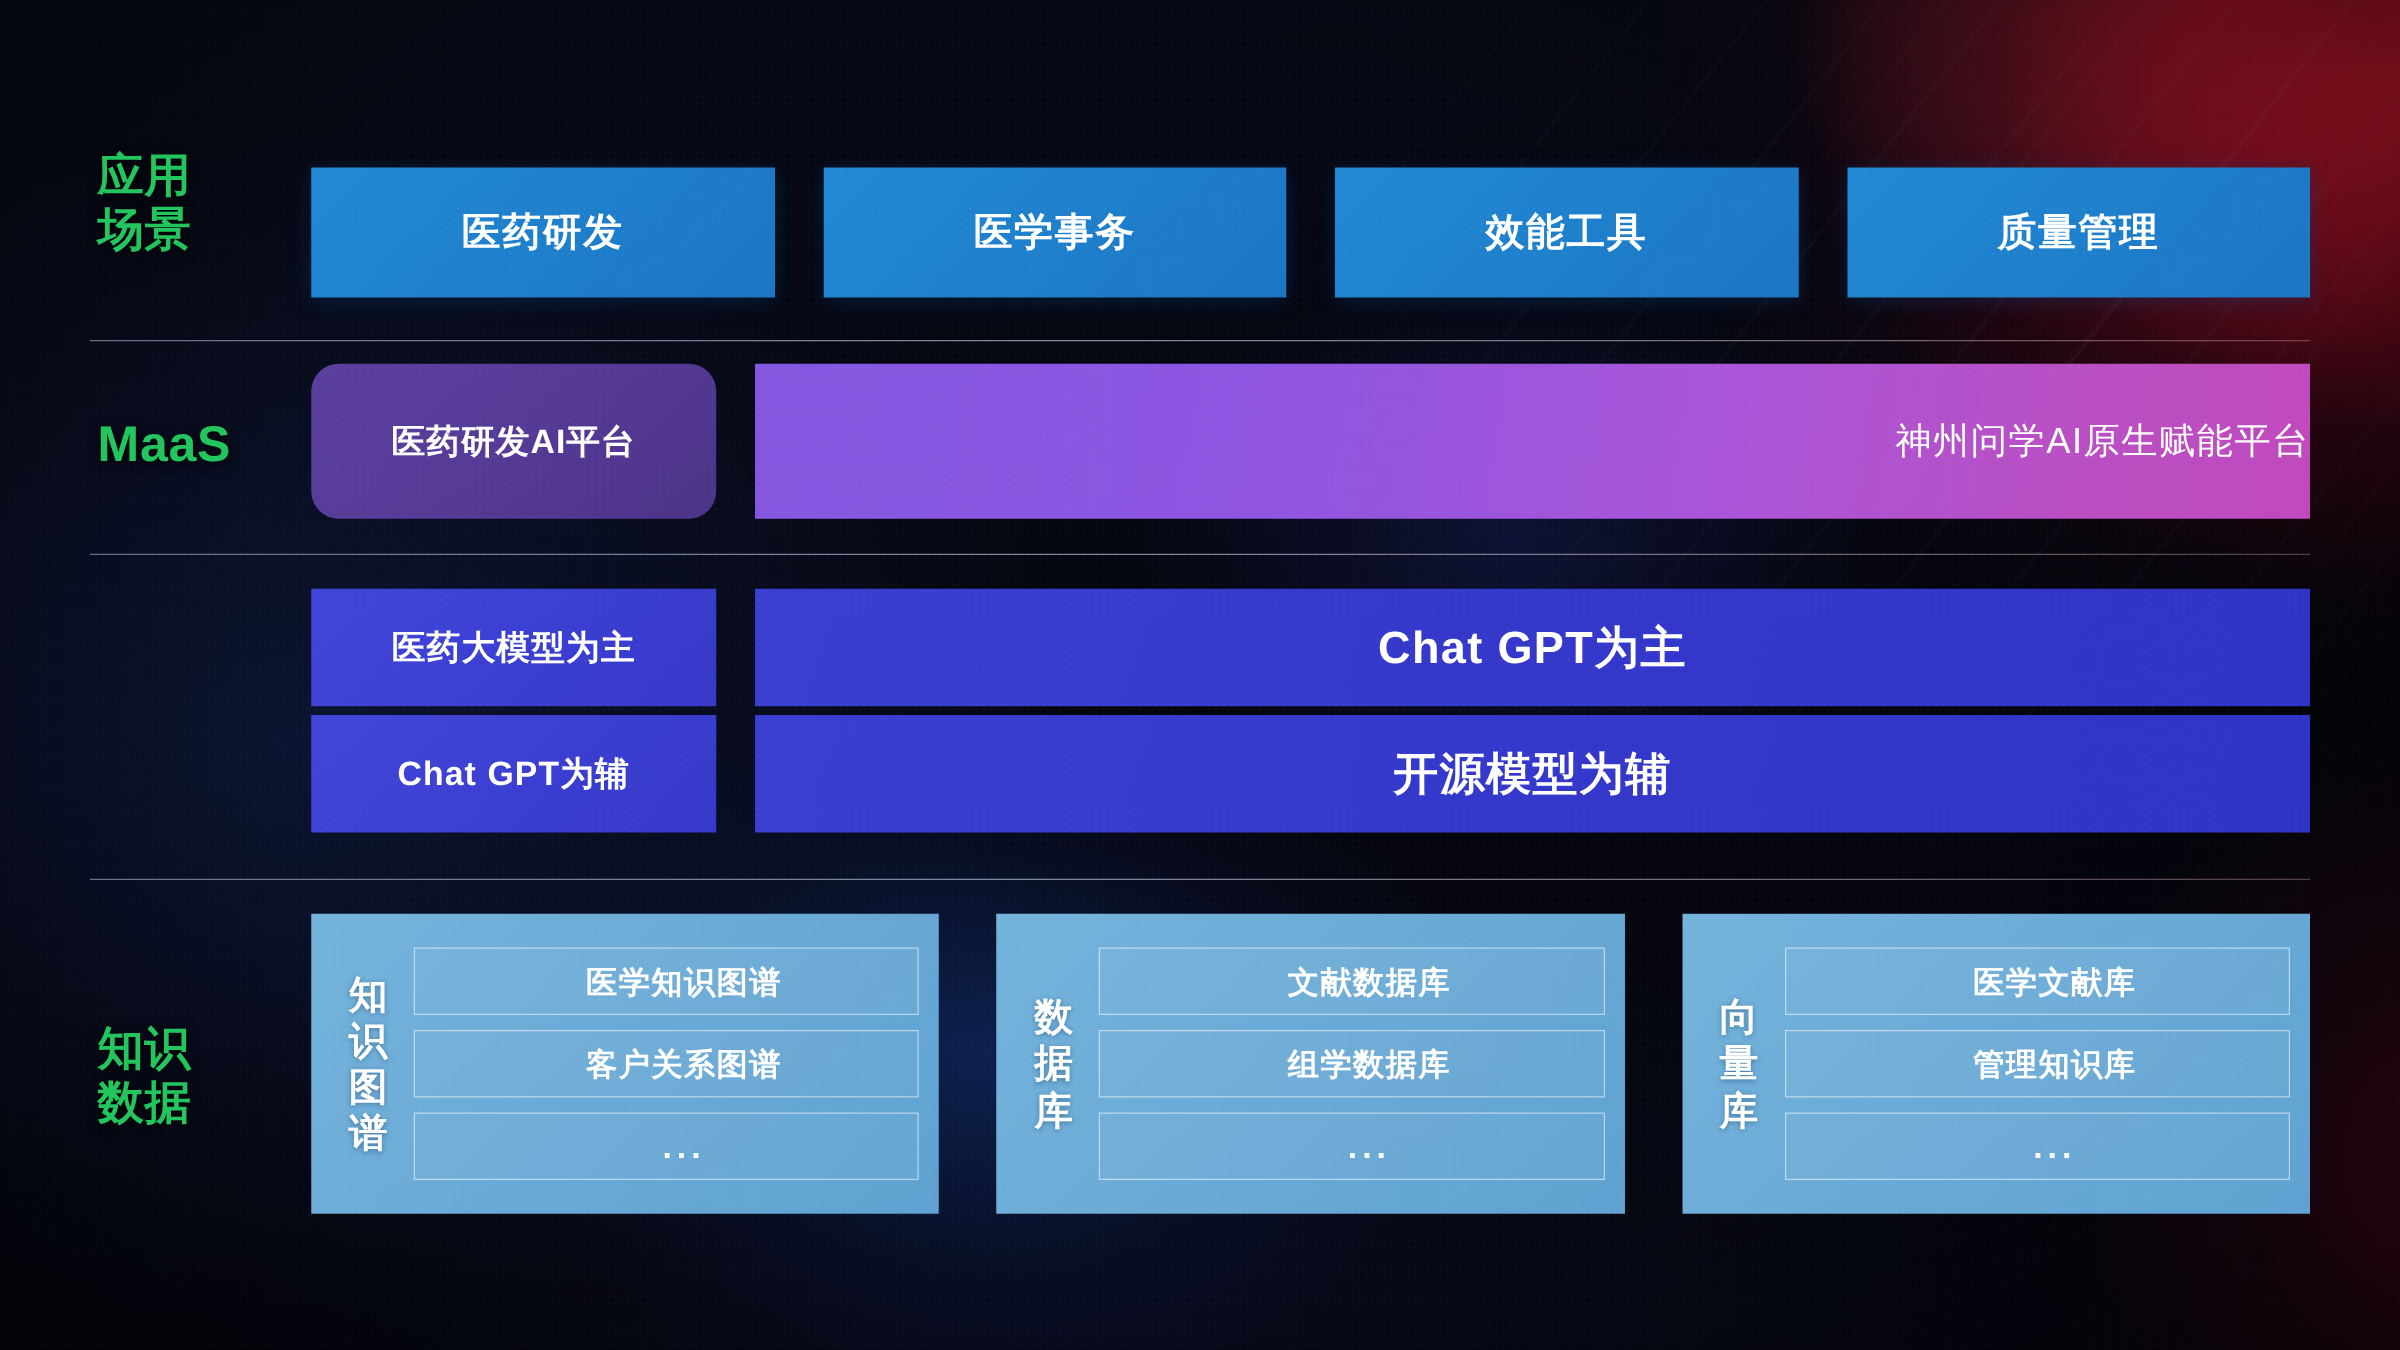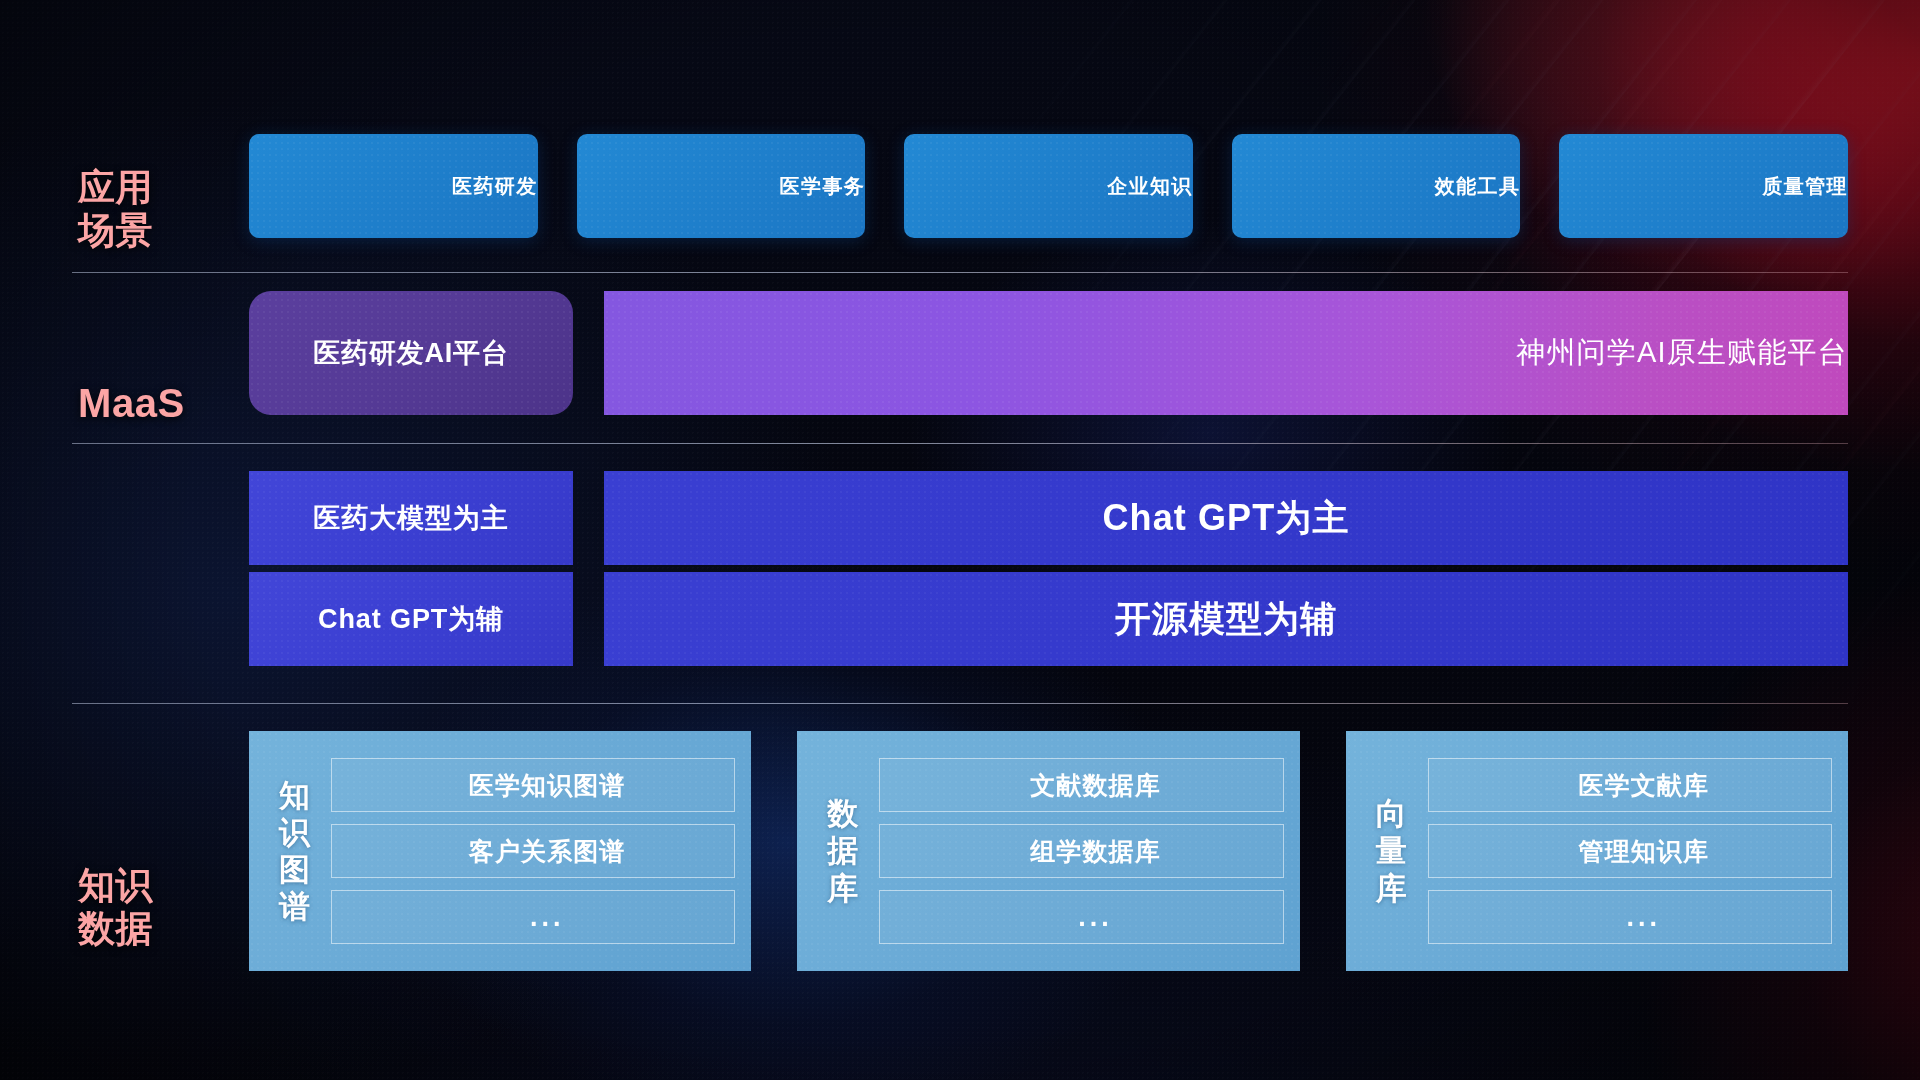--- a/index.html
+++ b/index.html
@@ -87,29 +87,28 @@
     left:0; top:0;
     width:1920px; height:1080px;
     z-index:5;
   }
 
   
   .tier-label {
     position:absolute;
     left:78px;
     width:135px;
-    color:#fca5a5;
+    color:#22c55e;
     font-weight:700;
     font-size:37px;
     line-height:1.16;
     letter-spacing:.5px;
     text-align:left;
     white-space:pre-line;
     text-shadow:0 2px 9px rgba(0,0,0,.85);
-    margin-top:47px;
   }
   .tier-label.maas {
     font-size:40px;
     letter-spacing:.6px;
   }
 
   
   .divider {
     position:absolute;
     left:72px;
@@ -123,30 +122,29 @@
     position:absolute;
     left:249px; top:134px;
     width:1599px; height:104px;
     display:flex;
     gap:39px;
   }
   .app-card {
     flex:1;
     display:flex;
     align-items:center;
-    justify-content:flex-end;
+    justify-content:center;
     background:linear-gradient(135deg,#2389d4 0%,#1f81cd 42%,#1b76c4 100%);
     color:#ffffff;
-    font-size:20px;
+    font-size:31px;
     font-weight:700;
     letter-spacing:1.4px;
     box-shadow:0 3px 16px rgba(10,60,120,.40);
     position:relative;
     overflow:hidden;
-    border-radius:10px;
   }
   .app-card::after{
     content:"";
     position:absolute; inset:0;
     background-image:radial-gradient(rgba(255,255,255,.16) 1px, transparent 1px);
     background-size:6px 6px;
     opacity:.30;
     pointer-events:none;
   }
 
@@ -314,23 +312,20 @@
 场景</div>
 
     <div class="apps">
       <div class="app-card">
         <span>医药研发</span>
       </div>
       <div class="app-card">
         <span>医学事务</span>
       </div>
       <div class="app-card">
-        <span>企业知识</span>
-      </div>
-      <div class="app-card">
         <span>效能工具</span>
       </div>
       <div class="app-card">
         <span>质量管理</span>
       </div>
     </div>
 
     <div class="divider" style="top:272px;"></div>
 
     <div class="tier-label maas" style="top:333px;">MaaS</div>

